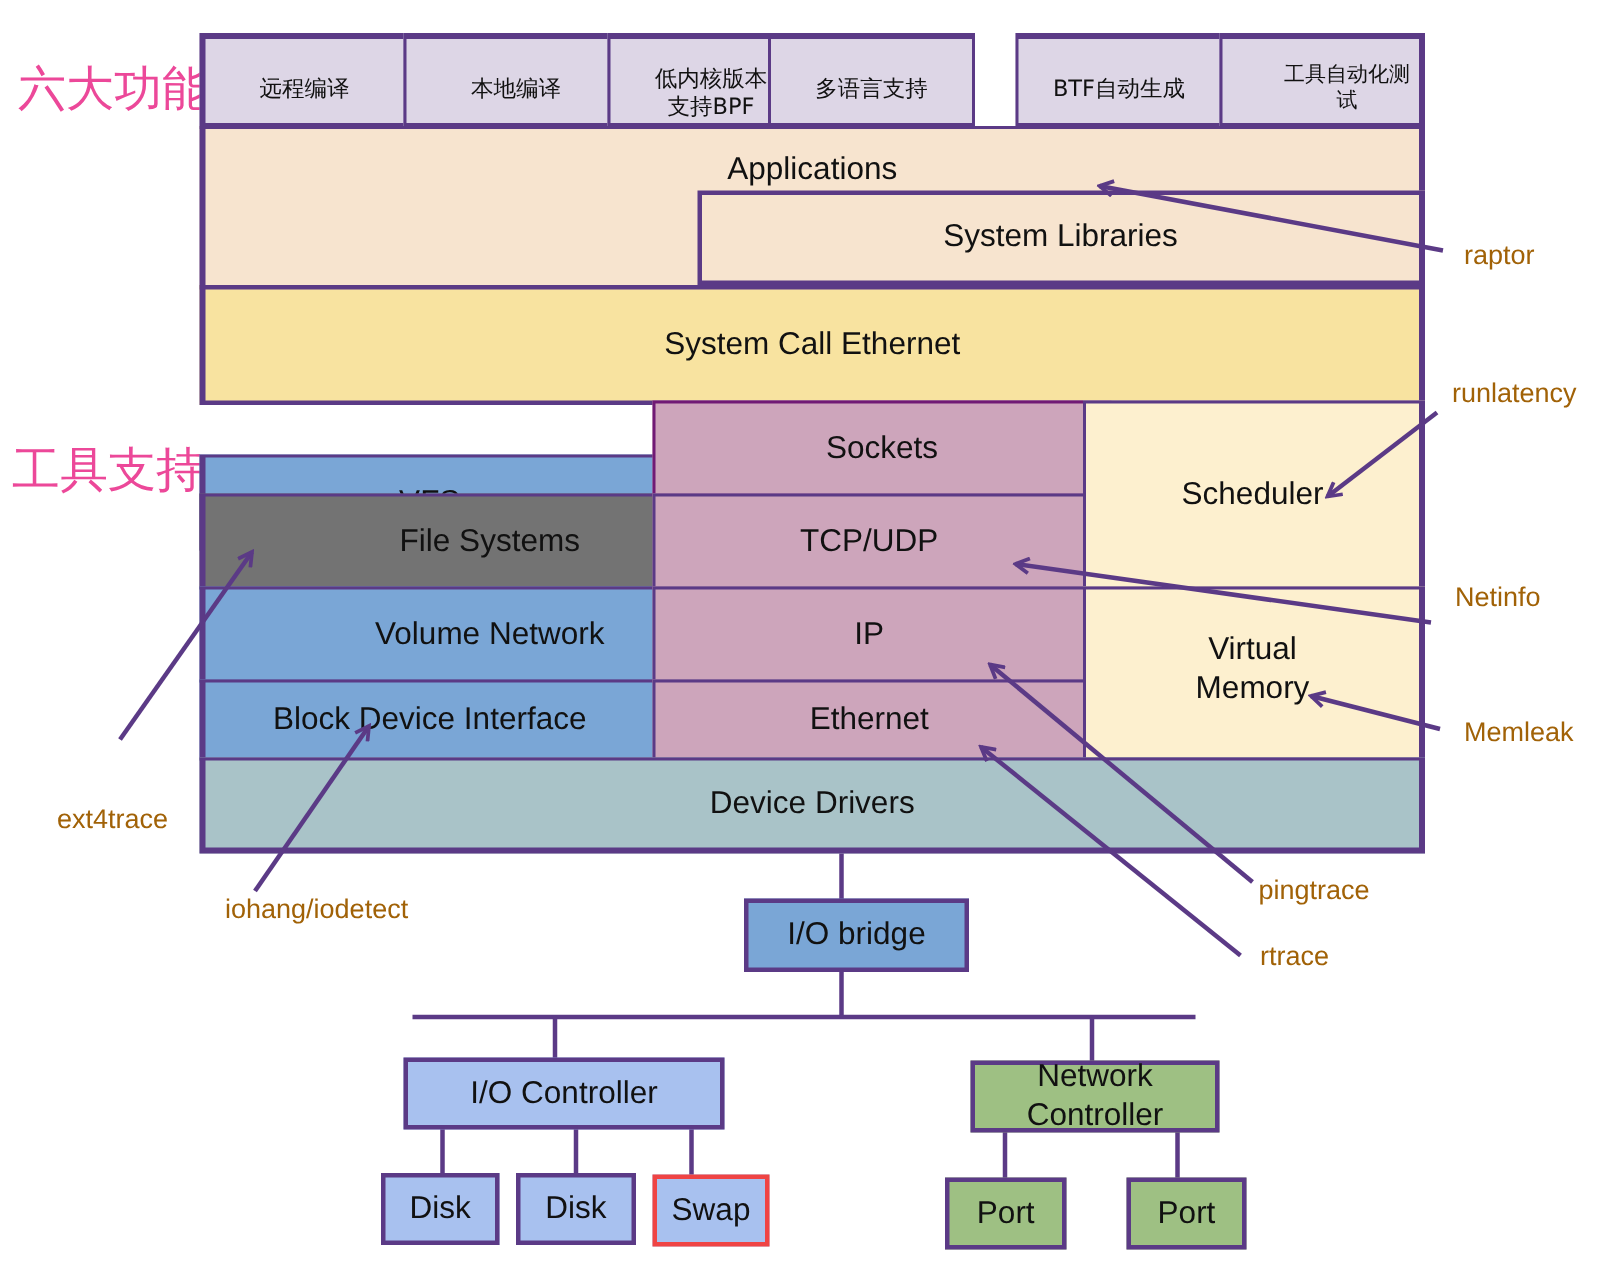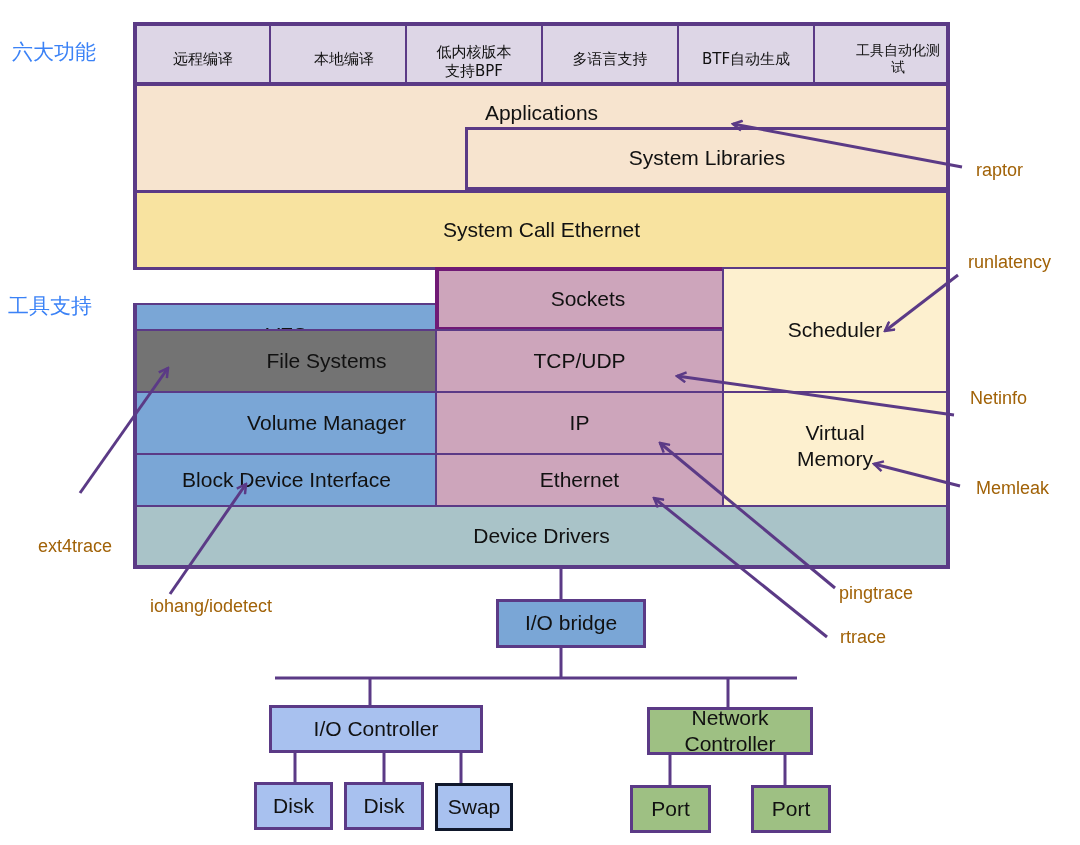--- a/index.html
+++ b/index.html
@@ -1,36 +1,36 @@
 <!DOCTYPE html>
 <html><head>
 <meta charset="utf-8">
 <style>
   html, body { margin: 0; padding: 0; background: #ffffff; }
   body { width: 1080px; height: 845px; position: relative; overflow: hidden;
          font-family: "Liberation Sans", "DejaVu Sans", sans-serif; color: #111; }
   .box { position: absolute; box-sizing: border-box; display: flex; align-items: center;
          justify-content: center; text-align: center; font-size: 21px; line-height: 1.25; }
-  .side-label { position: absolute; font-size: 21px; color: #3b82f6; font-family: "DejaVu Sans", sans-serif; }
+  .side-label { position: absolute; font-size: 32px; color: #ec4899; font-family: "DejaVu Sans", sans-serif; }
   .tool-label { position: absolute; font-size: 18px; color: #a16207; white-space: nowrap; }
   .feat { background: #ddd6e6; font-family: "DejaVu Sans", sans-serif; font-size: 15px; padding-top: 10px; }
   svg.overlay { position: absolute; left: 0; top: 0; pointer-events: none; }
   .stroke { stroke: #5b3a86; }
 </style>
 </head>
 <body>
 
 <div class="side-label" style="left:12px; top:38px;">六大功能</div>
 <div class="side-label" style="left:8px; top:292px;">工具支持</div>
 
 <div class="box feat" style="left:133px; top:22px; width:138px; height:64px; border:4px solid #5b3a86; border-right-width:2px;">远程编译</div>
 <div class="box feat" style="left:269px; top:22px; width:138px; height:64px; border:4px solid #5b3a86; border-left-width:2px; border-right-width:2px;padding-left:12px;">本地编译</div>
 <div class="box feat" style="left:405px; top:22px; width:138px; height:64px; border:4px solid #5b3a86; border-left-width:2px; border-right-width:2px; white-space:pre-line; padding-top:16px;">低内核版本
 支持BPF</div>
-<div class="box feat" style="left:541px; top:22px; width:138px; height:64px; border:4px solid #5b3a86; border-left-width:2px; border-right-width:2px;">多语言支持</div>
+<div class="box feat" style="left:512px; top:22px; width:138px; height:64px; border:4px solid #5b3a86; border-left-width:2px; border-right-width:2px;">多语言支持</div>
 <div class="box feat" style="left:677px; top:22px; width:138px; height:64px; border:4px solid #5b3a86; border-left-width:2px; border-right-width:2px;">BTF自动生成</div>
 <div class="box feat" style="left:813px; top:22px; width:137px; height:64px; border:4px solid #5b3a86; border-left-width:2px; font-size:14px;padding-left:35px;">工具自动化测试</div>
 
 <div class="box" style="left:133px; top:84px; width:817px; height:109px; background:#f7e4cf; border:4px solid #5b3a86; border-top-width:2px; border-bottom-width:2px; align-items:flex-start; padding-top:14px;">
   <span>Applications</span>
 </div>
 <div class="box" style="left:465px; top:127px; width:485px; height:63px; background:#f7e4cf; border:3px solid #5b3a86; border-right-width:4px;">
   <span>System Libraries</span>
 </div>
 
@@ -38,27 +38,27 @@
   <span>System Call Ethernet</span>
 </div>
 
 <div class="box" style="left:133px; top:267px; width:305px; height:64px; background:#7aa6d6; border:4px solid #5b3a86; border-top-width:2px; border-bottom-width:2px; border-right-width:2px;margin-top:36px;">
   <span>VFS</span>
 </div>
 <div class="box" style="left:133px; top:329px; width:305px; height:64px; background:#737373; border:4px solid #5b3a86; border-top-width:2px; border-bottom-width:2px; border-right-width:2px; padding-left:80px;">
   <span>File Systems</span>
 </div>
 <div class="box" style="left:133px; top:391px; width:305px; height:64px; background:#7aa6d6; border:4px solid #5b3a86; border-top-width:2px; border-bottom-width:2px; border-right-width:2px; padding-left:80px;">
-  <span>Volume Manager</span>
+  <span>Volume Network</span>
 </div>
 <div class="box" style="left:133px; top:453px; width:305px; height:54px; background:#7aa6d6; border:4px solid #5b3a86; border-top-width:2px; border-bottom-width:2px; border-right-width:2px;">
   <span>Block Device Interface</span>
 </div>
 
-<div class="box" style="left:435px; top:267px; width:306px; height:64px; background:#cda5bb; border:4px solid #701a75;">
+<div class="box" style="left:435px; top:267px; width:306px; height:64px; background:#cda5bb; border:2px solid #701a75;">
   <span>Sockets</span>
 </div>
 <div class="box" style="left:435px; top:329px; width:289px; height:64px; background:#cda5bb; border:2px solid #5b3a86;">
   <span>TCP/UDP</span>
 </div>
 <div class="box" style="left:435px; top:391px; width:289px; height:64px; background:#cda5bb; border:2px solid #5b3a86;">
   <span>IP</span>
 </div>
 <div class="box" style="left:435px; top:453px; width:289px; height:54px; background:#cda5bb; border:2px solid #5b3a86;">
   <span>Ethernet</span>
@@ -99,21 +99,21 @@
 </div>
 <div class="box" style="left:647px; top:707px; width:166px; height:48px; background:#9ec083; border:3px solid #5b3a86;">
   <span>Network Controller</span>
 </div>
 <div class="box" style="left:254px; top:782px; width:79px; height:48px; background:#a8c1ef; border:3px solid #5b3a86;">
   <span>Disk</span>
 </div>
 <div class="box" style="left:344px; top:782px; width:80px; height:48px; background:#a8c1ef; border:3px solid #5b3a86;">
   <span>Disk</span>
 </div>
-<div class="box" style="left:435px; top:783px; width:78px; height:48px; background:#a8c1ef; border:3px solid #0f172a;">
+<div class="box" style="left:435px; top:783px; width:78px; height:48px; background:#a8c1ef; border:3px solid #ef4444;">
   <span>Swap</span>
 </div>
 <div class="box" style="left:630px; top:785px; width:81px; height:48px; background:#9ec083; border:3px solid #5b3a86;">
   <span>Port</span>
 </div>
 <div class="box" style="left:751px; top:785px; width:80px; height:48px; background:#9ec083; border:3px solid #5b3a86;">
   <span>Port</span>
 </div>
 
 <div class="tool-label" style="left:976px; top:160px;">raptor</div>

